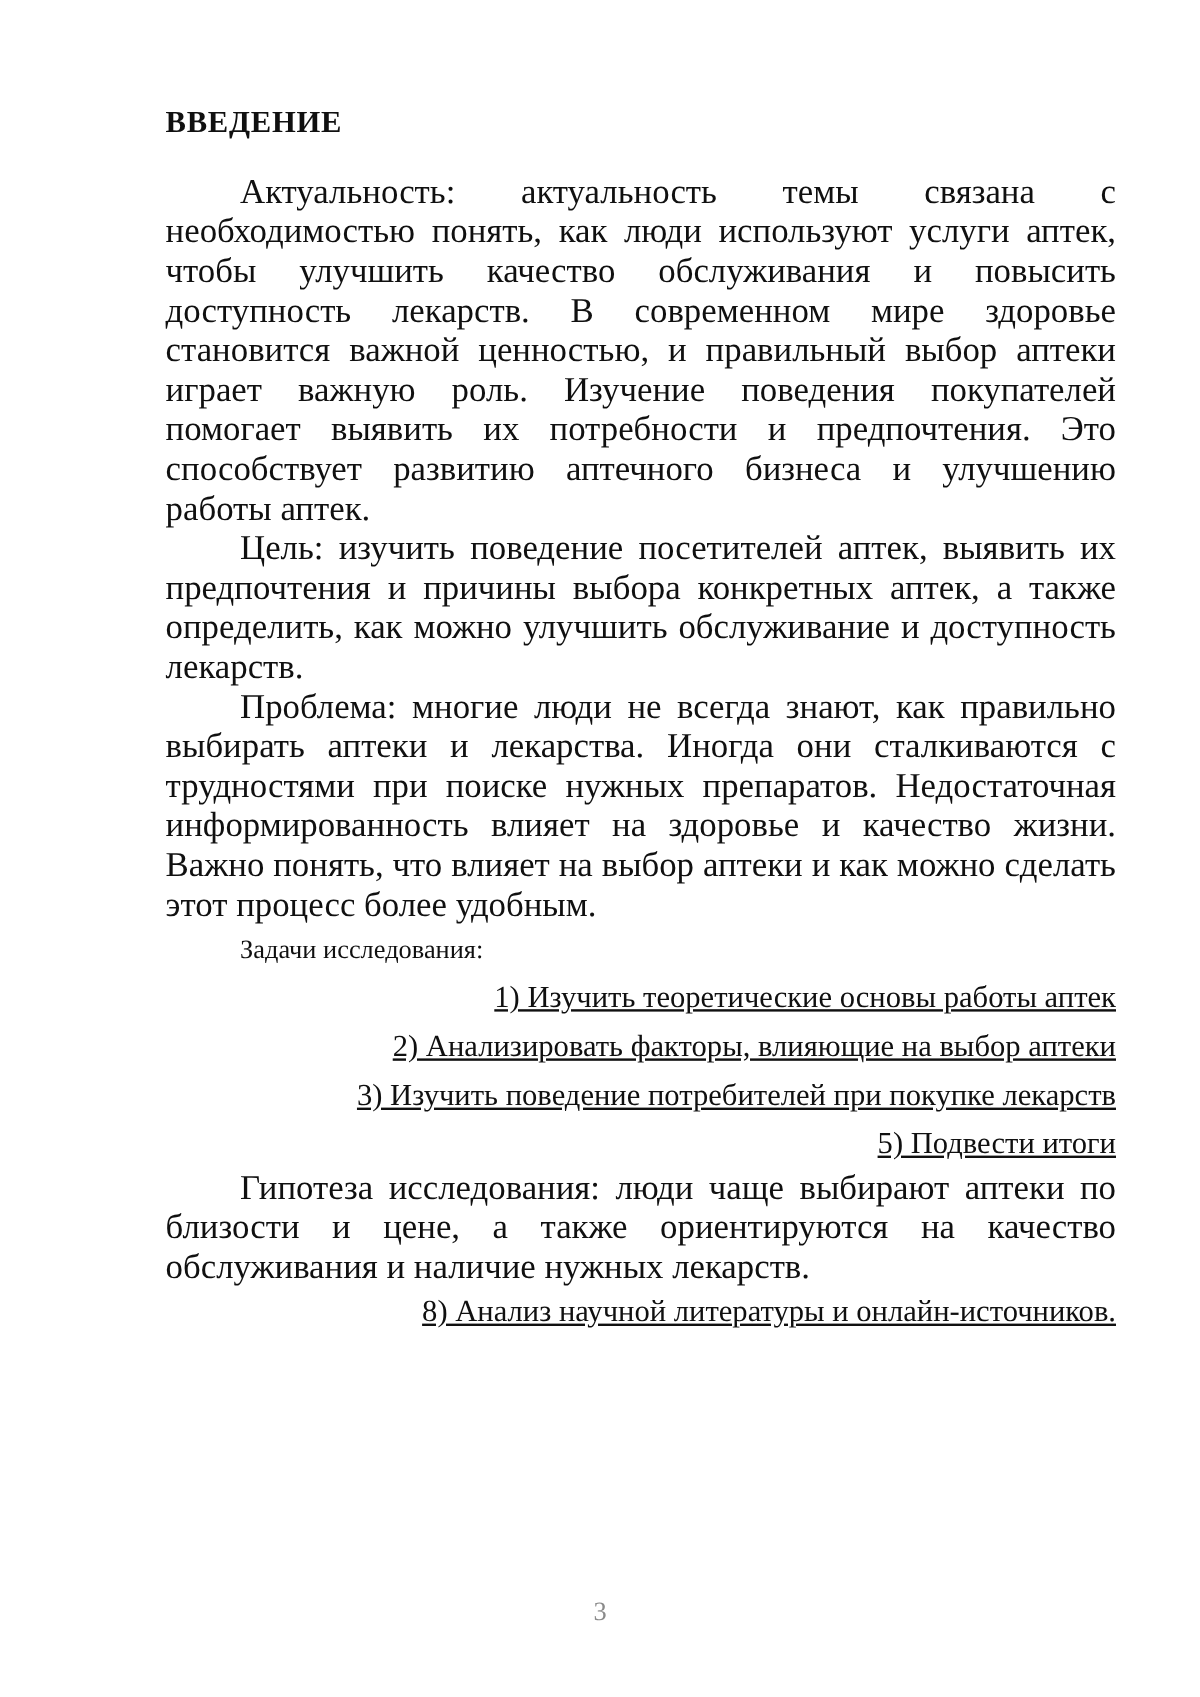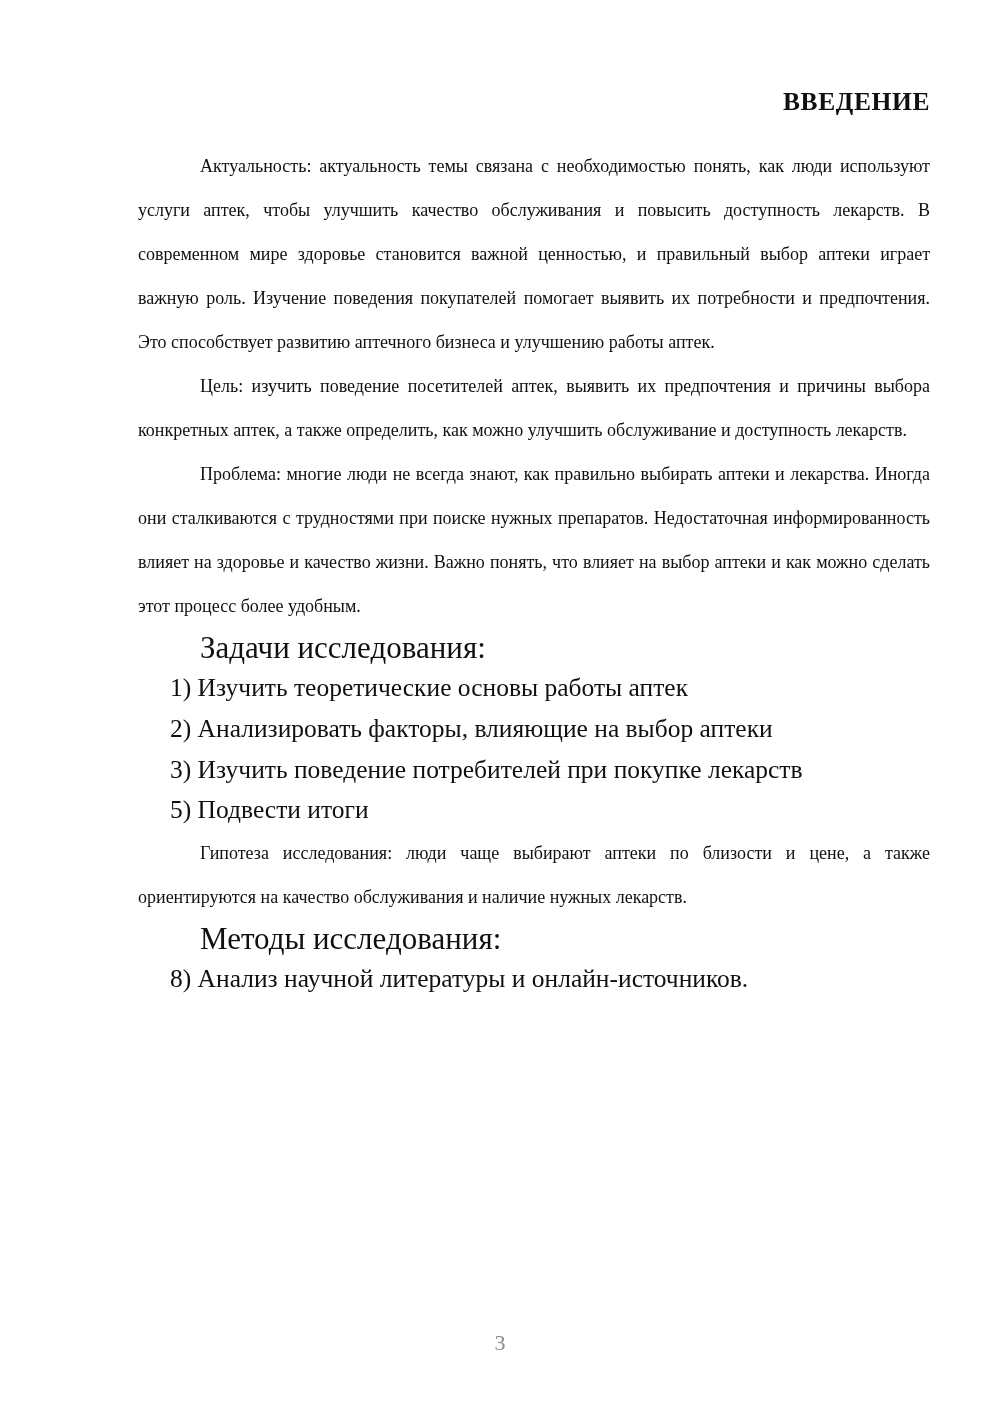--- a/index.html
+++ b/index.html
@@ -30,49 +30,50 @@
   .content {
     position: absolute;
     left: 138px;
     top: 86px;
     width: 792px;
   }
 
   .doc-title {
     font-size: 25.5px;
     font-weight: bold;
-    text-align: right;
+    text-align: left;
     letter-spacing: 0.6px;
     margin: 0 0 26px 0;
     line-height: 1.25;
   }
 
   p.para {
     margin: 0 0 0 0;
-    font-size: 18px;
-    line-height: 44px;
+    font-size: 29px;
+    line-height: 33px;
     text-align: justify;
     text-justify: inter-word;
     text-indent: 62px;
     hyphens: none;
   }
 
   
   p.list-item {
     margin: 0;
     font-size: 25.5px;
     line-height: 40.6px;
-    text-align: left;
+    text-align: right;
     text-indent: 0;
     padding-left: 32px;
+    text-decoration: underline;
   }
 
   p.sub-head {
     margin: 0;
-    font-size: 31px;
+    font-size: 22px;
     line-height: 40.6px;
     text-align: left;
     text-indent: 62px;
   }
 
   .page-number {
     position: absolute;
     left: 0;
     top: 1330px;
     width: 1000px;
@@ -105,21 +106,20 @@
 
     <p class="list-item">3) Изучить поведение потребителей при покупке лекарств</p>
 
 
     <p class="list-item">5) Подвести итоги</p>
 
 
 
     <p class="para">Гипотеза исследования: люди чаще выбирают аптеки по близости и цене, а также ориентируются на качество обслуживания и наличие нужных лекарств.</p>
 
-    <p class="sub-head">Методы исследования:</p>
 
     <p class="list-item">8) Анализ научной литературы и онлайн-источников.</p>
 
   </div>
 
   <div class="page-number">3</div>
 
 </div>
 
 </body></html>

